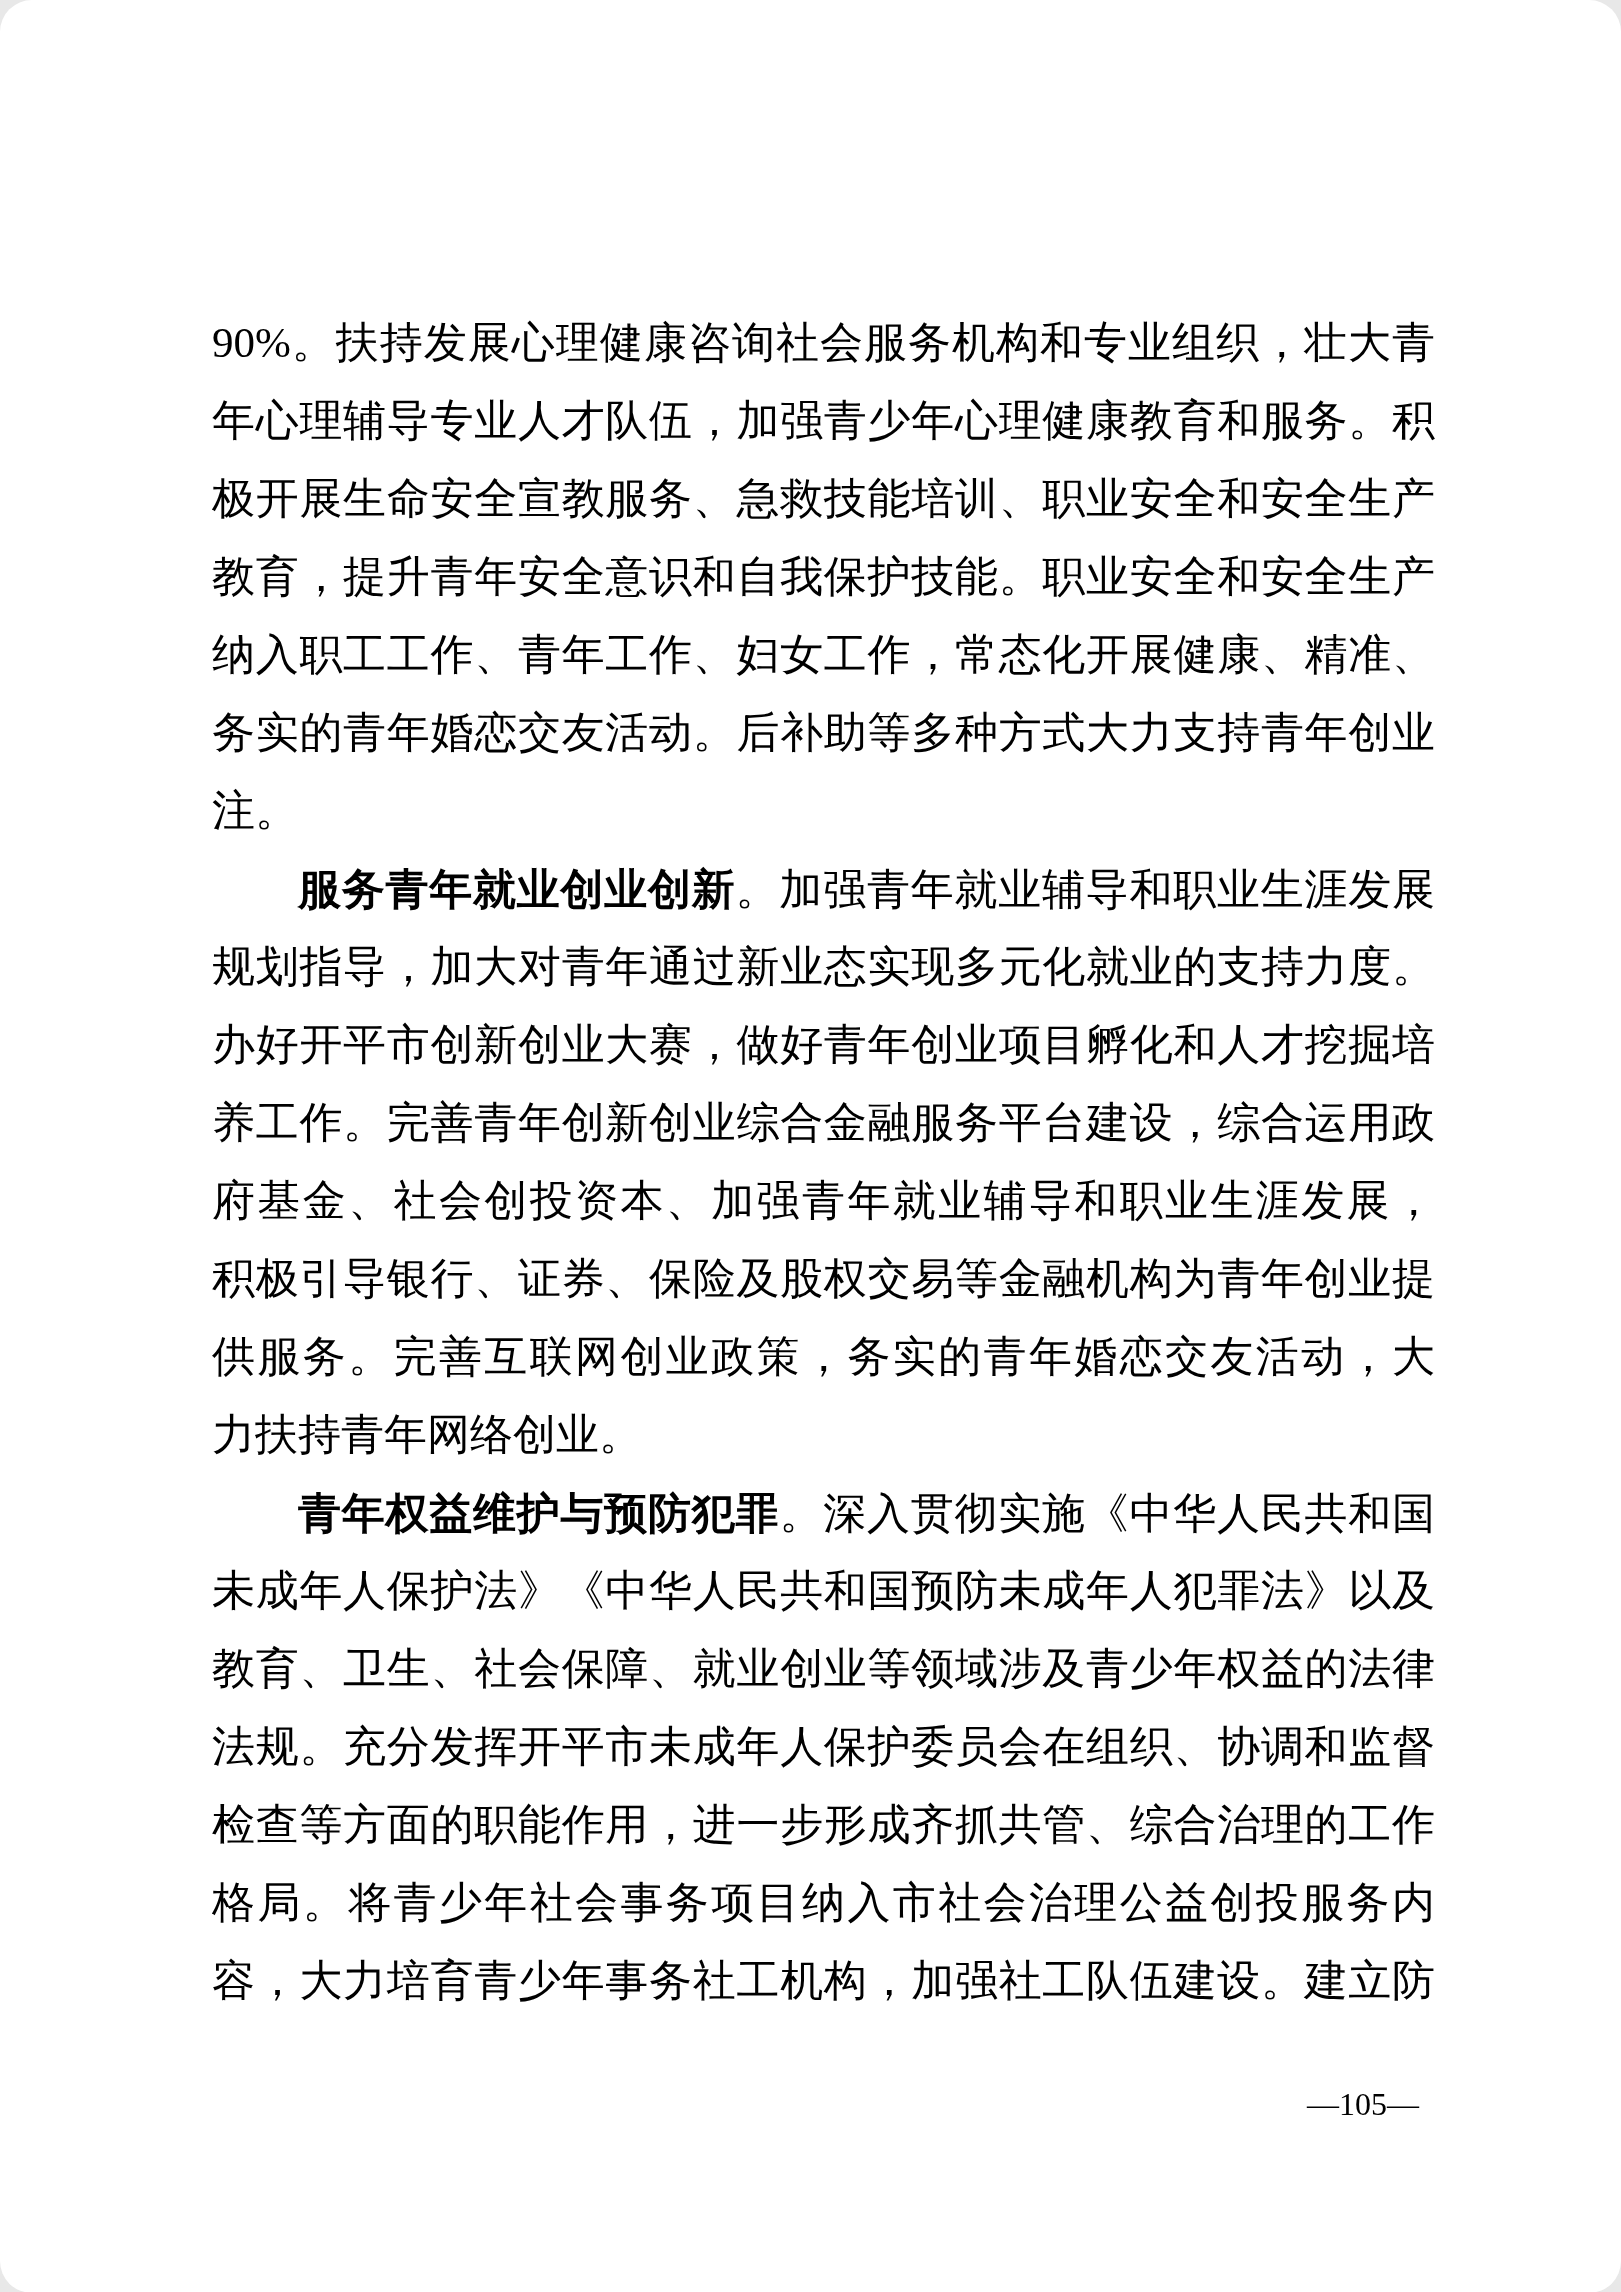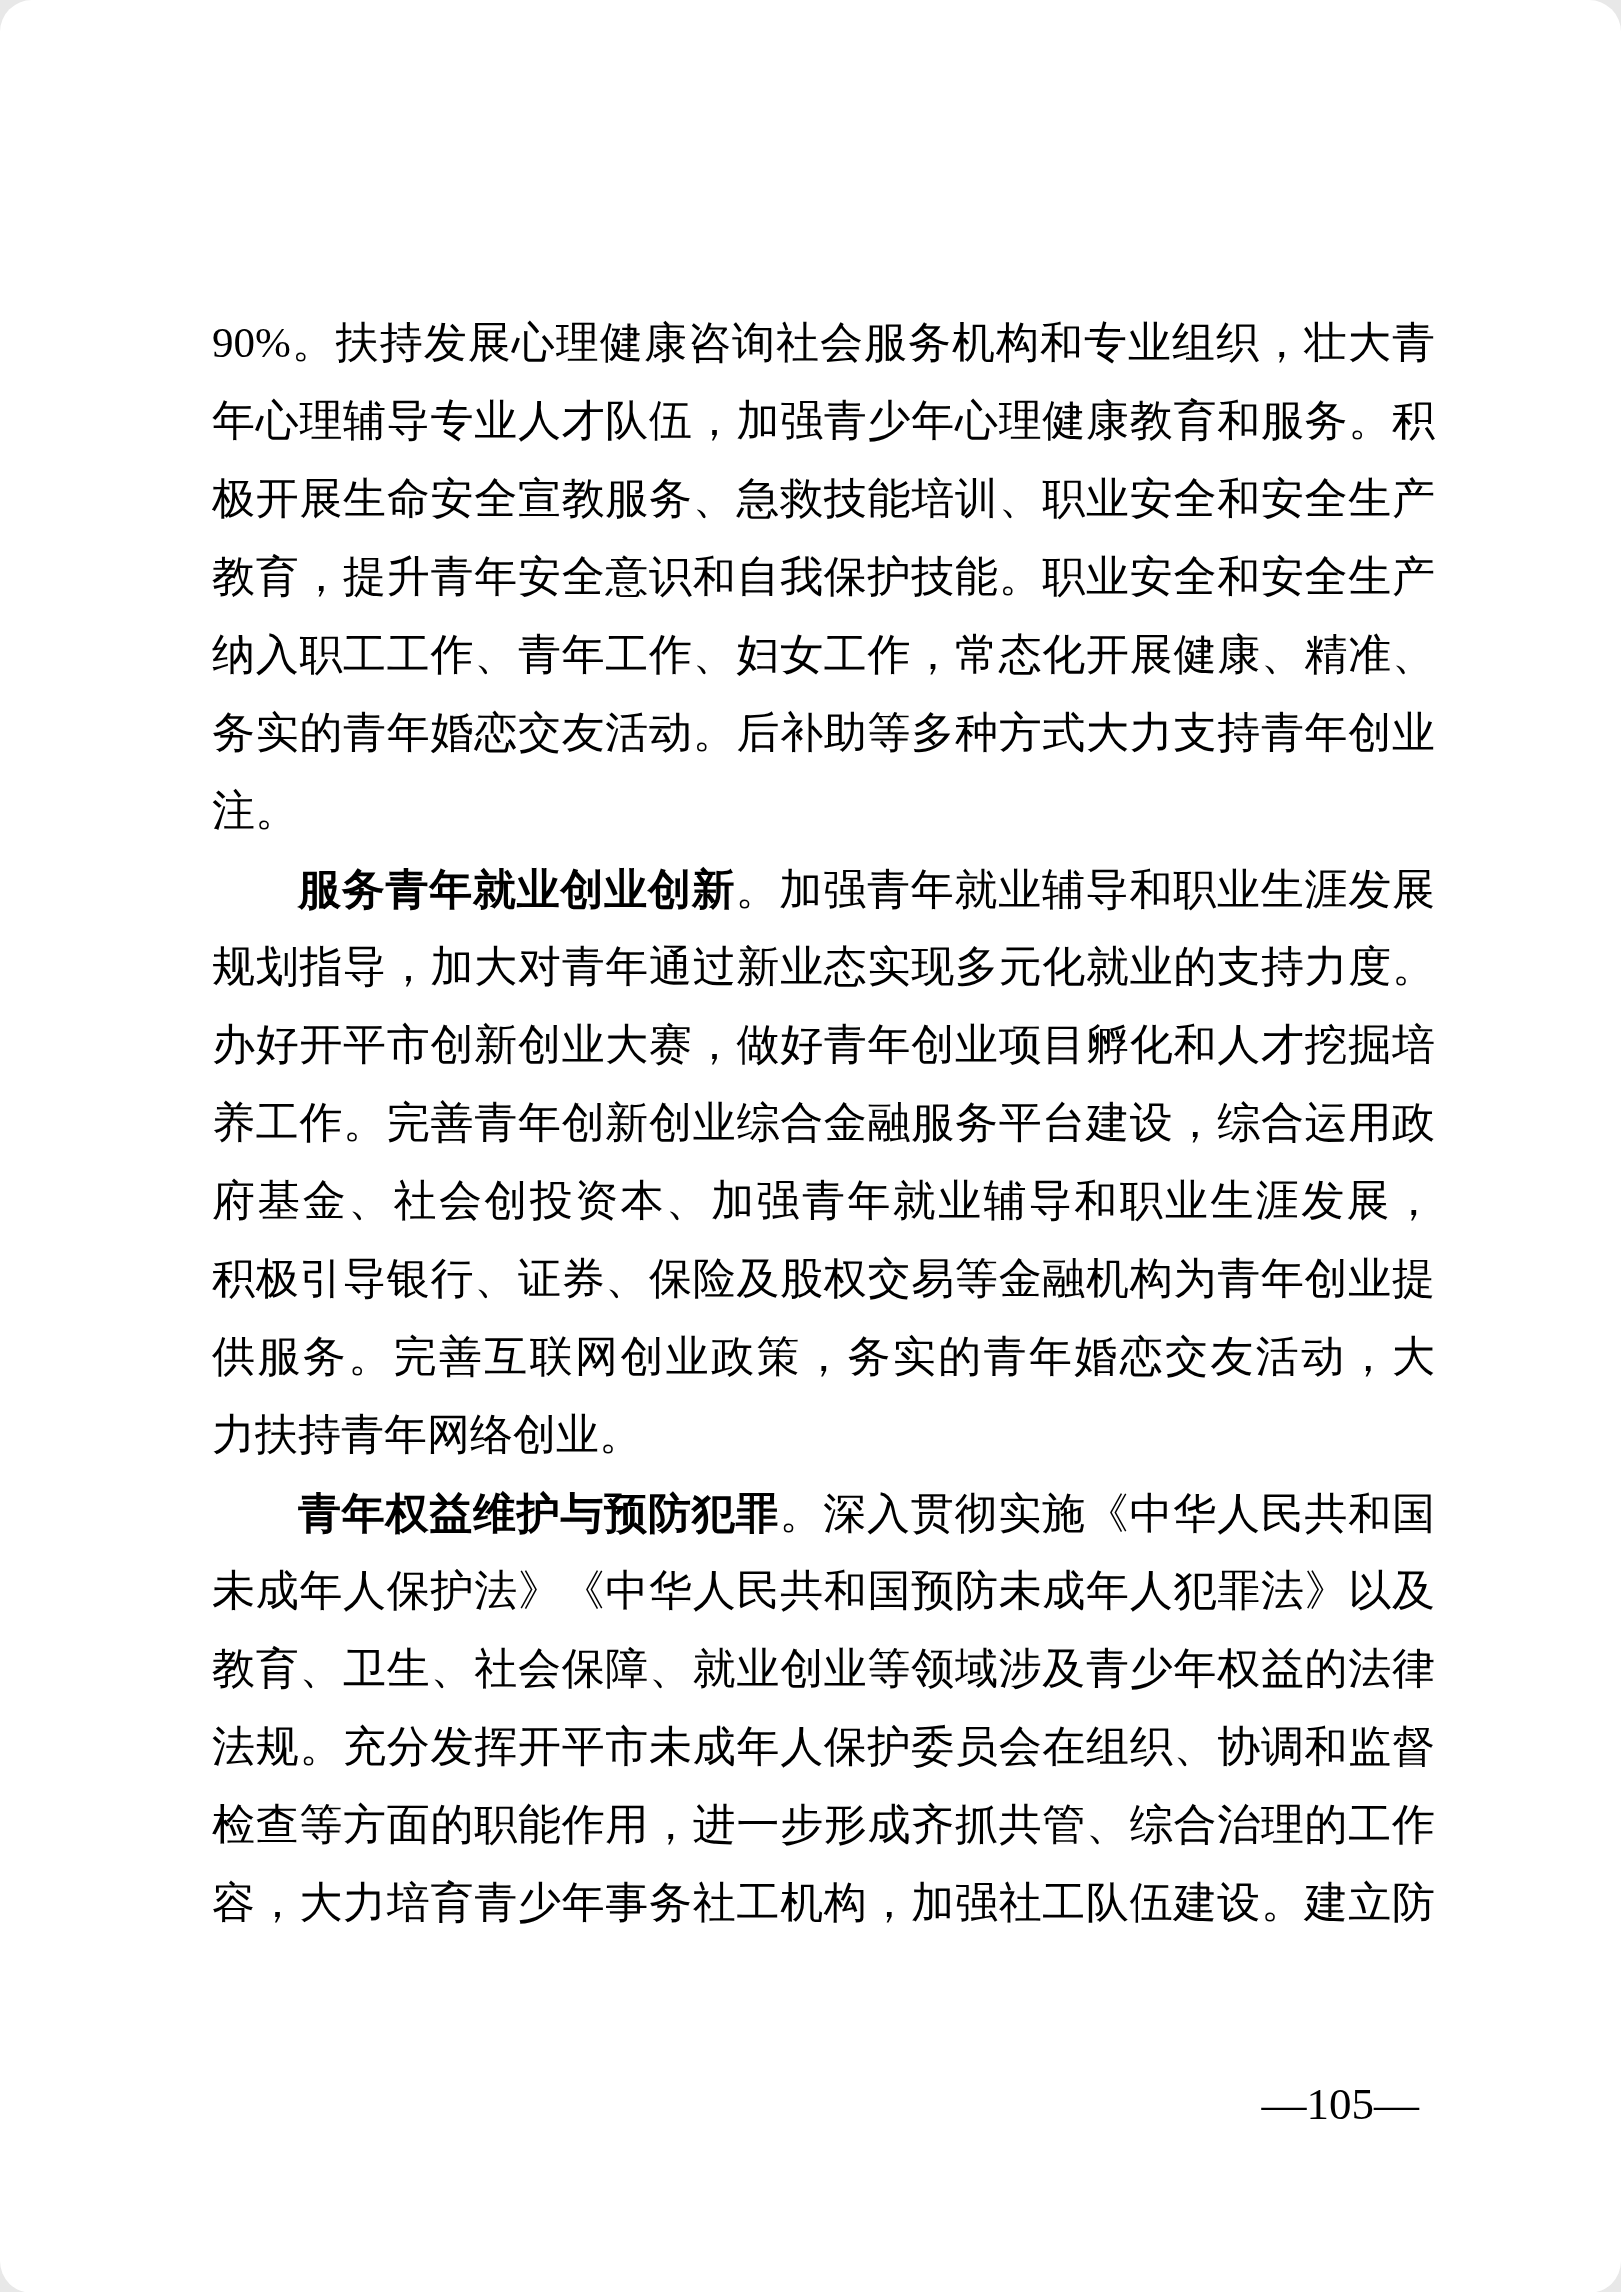--- a/index.html
+++ b/index.html
@@ -46,21 +46,21 @@
   }
   
   .bold-head {
     font-weight: bold;
     font-family: "Liberation Sans", "DejaVu Sans", sans-serif;
   }
   .page-number {
     position: absolute;
     top: 2082px;
     right: 202px;
-    font-size: 45px;
+    font-size: 32px;
     line-height: 45px;
     font-family: "Liberation Serif", "DejaVu Serif", serif;
     text-align: right;
   }
 </style>
 </head>
 <body>
 
 <div class="page">
 
@@ -81,20 +81,21 @@
     <div class="line"><span>府基金、社会创投资本、加强青年就业辅导和职业生涯发展，</span></div>
     <div class="line"><span>积极引导银行、证券、保险及股权交易等金融机构为青年创业提</span></div>
     <div class="line"><span>供服务。完善互联网创业政策，务实的青年婚恋交友活动，大</span></div>
     <div class="line para-end"><span>力扶持青年网络创业。</span></div>
 
     <div class="line indent"><span class="bold-head">青年权益维护与预防犯罪</span><span>。深入贯彻实施《中华人民共和国</span></div>
     <div class="line"><span>未成年人保护法》《中华人民共和国预防未成年人犯罪法》以及</span></div>
     <div class="line"><span>教育、卫生、社会保障、就业创业等领域涉及青少年权益的法律</span></div>
     <div class="line"><span>法规。充分发挥开平市未成年人保护委员会在组织、协调和监督</span></div>
     <div class="line"><span>检查等方面的职能作用，进一步形成齐抓共管、综合治理的工作</span></div>
+    <div class="line"><span>格局。将青少年社会事务项目纳入市社会治理公益创投服务内</span></div>
     <div class="line"><span>容，大力培育青少年事务社工机构，加强社工队伍建设。建立防</span></div>
 
   </div>
 
   <div class="page-number">—105—</div>
 
 </div>
 
 
 </body></html>

